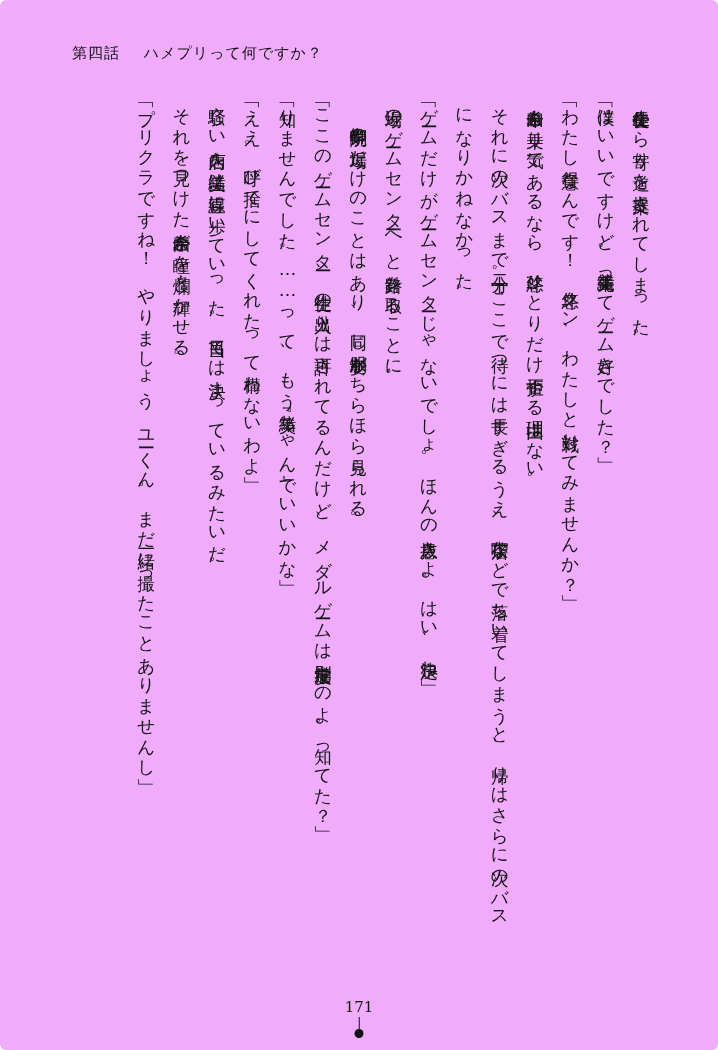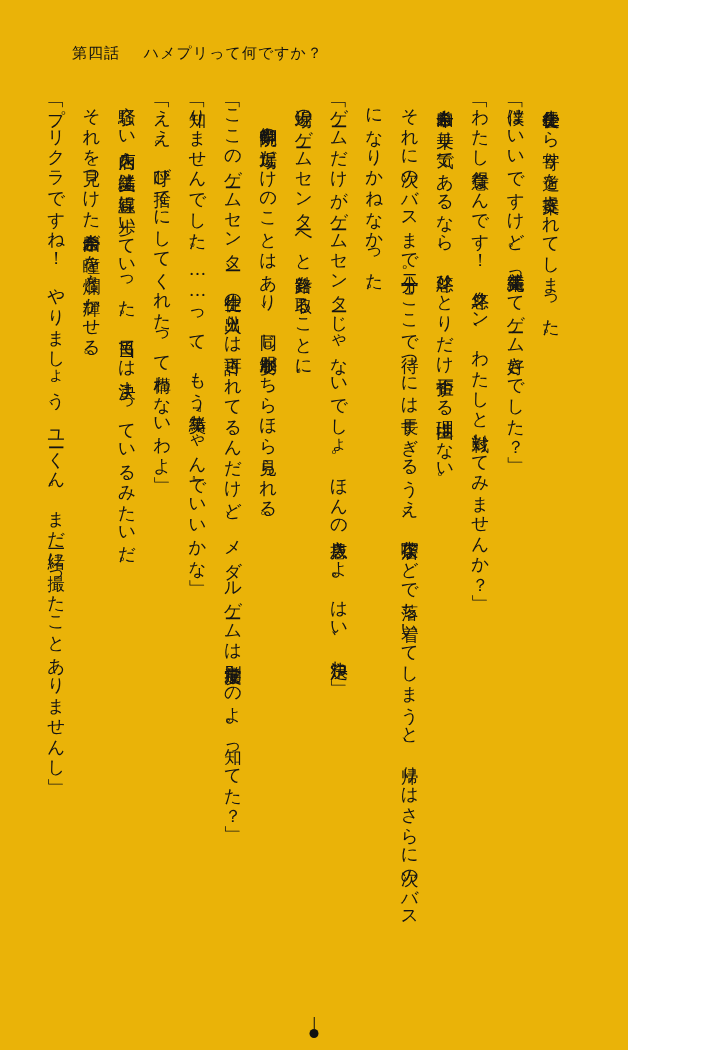--- a/index.html
+++ b/index.html
@@ -2,26 +2,27 @@
 <html><head>
 <meta charset="utf-8">
 <style>
   html, body {
     margin: 0;
     padding: 0;
     background: #ffffff;
   }
   .page {
     position: relative;
-    width: 628px;
+    width: 718px;
     height: 1050px;
-    background: #eab308;
+    background: #f0abfc;
     overflow: hidden;
     font-family: "DejaVu Serif", "Liberation Serif", serif;
     color: #1a1a1a;
+    border-radius: 6px;
   }
   
   .header {
     position: absolute;
     top: 44px;
     left: 72px;
     font-size: 15px;
     letter-spacing: 1px;
     color: #111;
     white-space: nowrap;
@@ -105,15 +106,16 @@
       <p>近場のゲームセンターへと針路を取ることに。</p>
       <p class="ind">御剣学院の近場だけのことはあり、同じ制服姿がちらほら見られる。</p>
       <p>「ここのゲームセンター、生徒の出入りは許可されてるんだけど、メダルゲームは学則違反なのよ。知ってた？」</p>
       <p>「知りませんでした。……って、もう『美緒ちゃん』でいいかな」</p>
       <p>「ええ。呼び捨てにしてくれたって構わないわよ」</p>
       <p>騒々しい店内を美緒は一直線に歩いていった。目当ては決まっているみたいだ。</p>
       <p>それを見つけた由希奈が瞳を爛々と輝かせる。</p>
       <p>「プリクラですね！　やりましょう、ユーくん。まだ一緒に撮ったことありませんし」</p>
     </div>
 
+  <div class="pagenum">171</div>
   <div class="mark"></div>
 
 </div>
 
 </body></html>

